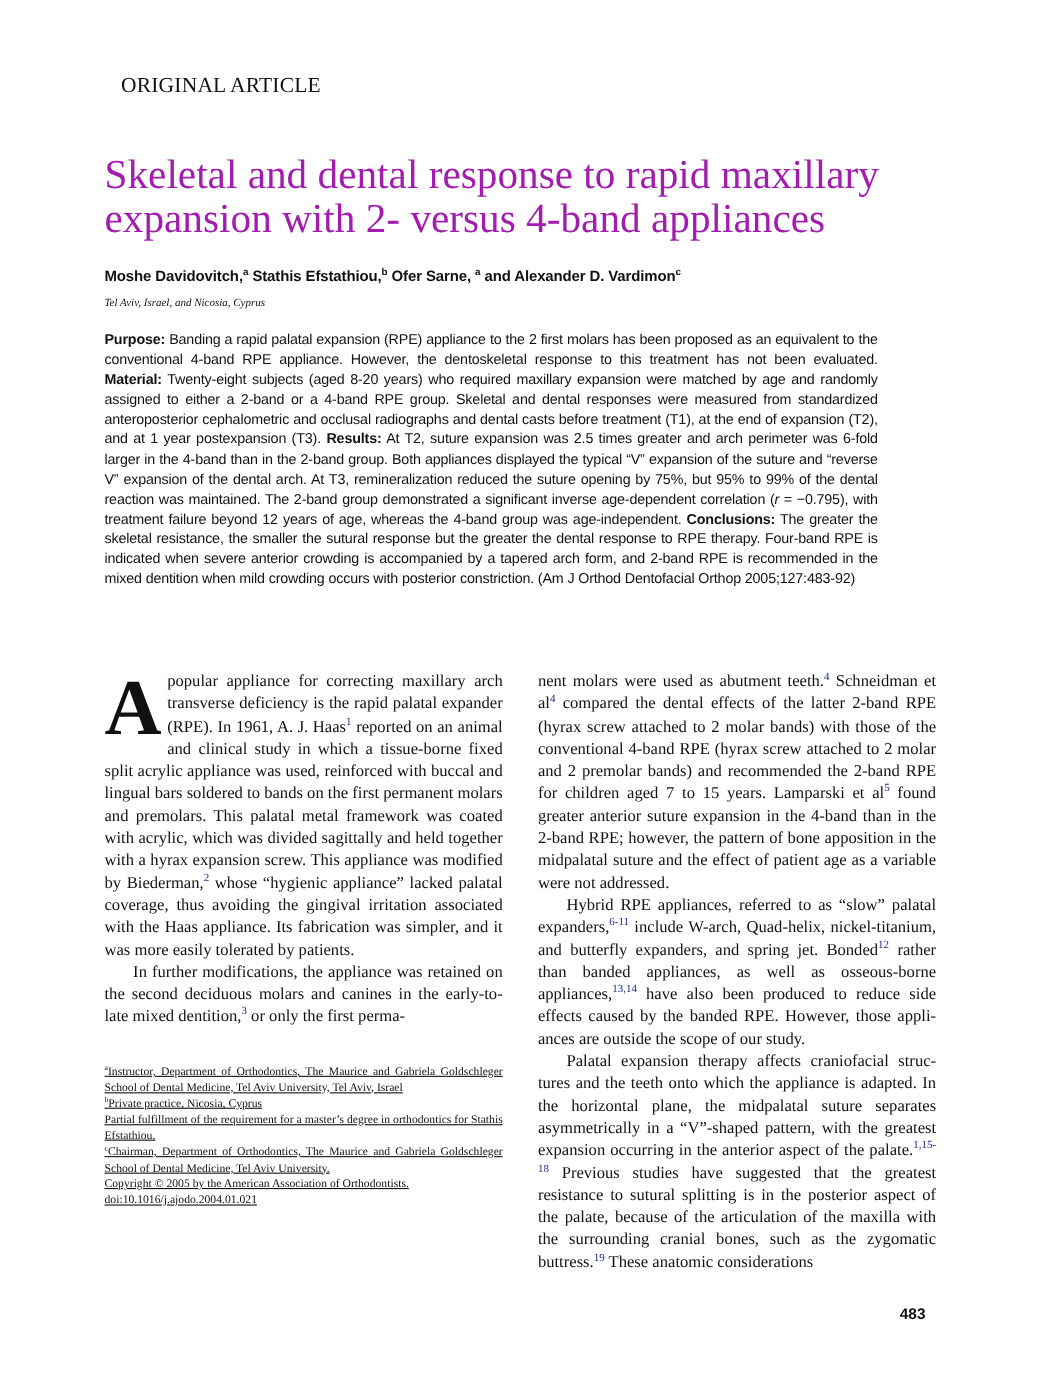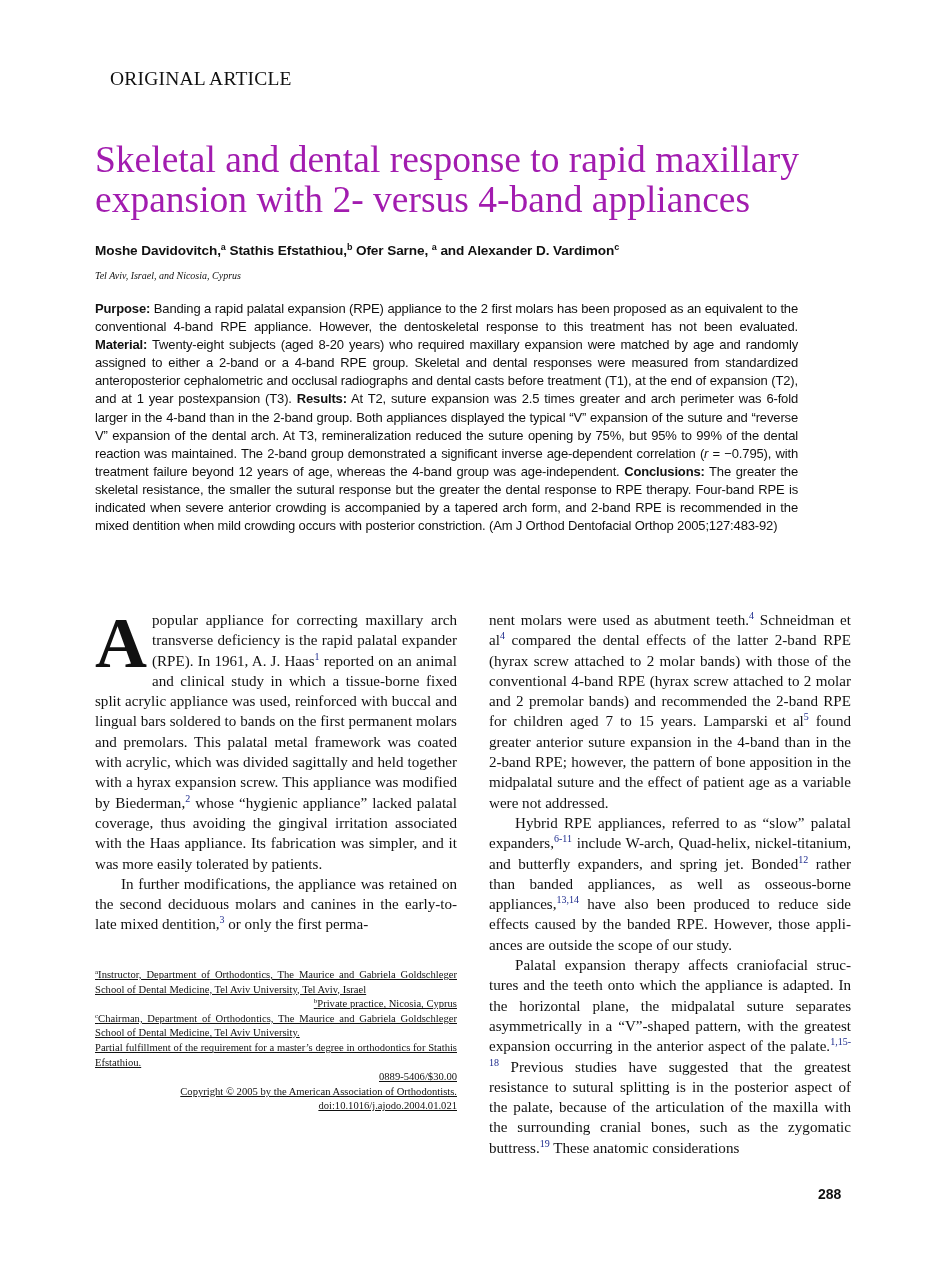--- a/index.html
+++ b/index.html
@@ -20,21 +20,21 @@
   #col-left { left: 95px; top: 610px; width: 362px; }
   #col-right { left: 489px; top: 610px; width: 362px; }
   .col p { margin: 0; }
   .col p.indent { text-indent: 26px; }
   .dropcap { float: left; font-size: 72px; line-height: 58px; font-weight: bold; margin: 4px 5px 0 0; padding: 0; }
   .ref { color: #1c2a8c; font-size: 10px; vertical-align: 6px; line-height: 0; }
 
   #footnotes { position: absolute; left: 95px; top: 968px; width: 362px; font-size: 10.6px; line-height: 14.6px; text-align: justify; text-decoration: underline; }
   #footnotes div { margin: 0; }
   #footnotes .fnl { font-size: 7px; vertical-align: 4px; line-height: 0; }
-  #footnotes .left { text-align: right; }
+  #footnotes .left { text-align: left; }
 
   #page-number { position: absolute; left: 818px; top: 1186px; font-size: 14px; font-weight: bold; }
 </style>
 </head>
 <body>
 
 <div id="section-label" class="serif">ORIGINAL ARTICLE</div>
 
 <h1 id="title" class="serif">Skeletal and dental response to rapid maxillary expansion with 2- versus 4-band appliances</h1>
 
@@ -47,26 +47,25 @@
 <div id="abstract" class="sans"><b>Purpose:</b><span> Banding a rapid palatal expansion (RPE) appliance to the 2 first molars has been proposed as an equivalent to the conventional 4-band RPE appliance. However, the dentoskeletal response to this treatment has not been evaluated. </span><b>Material:</b><span> Twenty-eight subjects (aged 8-20 years) who required maxillary expansion were matched by age and randomly assigned to either a 2-band or a 4-band RPE group. Skeletal and dental responses were measured from standardized anteroposterior cephalometric and occlusal radiographs and dental casts before treatment (T1), at the end of expansion (T2), and at 1 year postexpansion (T3). </span><b>Results:</b><span> At T2, suture expansion was 2.5 times greater and arch perimeter was 6-fold larger in the 4-band than in the 2-band group. Both appliances displayed the typical “V” expansion of the suture and “reverse V” expansion of the dental arch. At T3, remineralization reduced the suture opening by 75%, but 95% to 99% of the dental reaction was maintained. The 2-band group demonstrated a significant inverse age-dependent correlation (</span><i>r</i><span> = −0.795), with treatment failure beyond 12 years of age, whereas the 4-band group was age-independent. </span><b>Conclusions:</b><span> The greater the skeletal resistance, the smaller the sutural response but the greater the dental response to RPE therapy. Four-band RPE is indicated when severe anterior crowding is accompanied by a tapered arch form, and 2-band RPE is recommended in the mixed dentition when mild crowding occurs with posterior constriction. (Am J Orthod Dentofacial Orthop 2005;127:483-92)</span></div>
 
 <div id="col-left" class="col serif">
   <p><span class="dropcap">A</span><span> popular appliance for correcting maxillary arch transverse deficiency is the rapid palatal ex­pander (RPE). In 1961, A. J. Haas</span><sup class="ref">1</sup><span> reported on an animal and clinical study in which a tissue-borne fixed split acrylic appliance was used, reinforced with buccal and lingual bars soldered to bands on the first permanent molars and premolars. This palatal metal framework was coated with acrylic, which was divided sagittally and held together with a hyrax expansion screw. This appliance was modified by Biederman,</span><sup class="ref">2</sup><span> whose “hygienic appliance” lacked palatal coverage, thus avoiding the gingival irritation associated with the Haas appliance. Its fabrication was simpler, and it was more easily tolerated by patients.</span></p>
   <p class="indent"><span>In further modifications, the appliance was retained on the second deciduous molars and canines in the early-to-late mixed dentition,</span><sup class="ref">3</sup><span> or only the first perma-</span></p>
 </div>
 
 <div id="footnotes" class="serif">
   <div><span class="fnl">a</span><span>Instructor, Department of Orthodontics, The Maurice and Gabriela Gold­schleger School of Dental Medicine, Tel Aviv University, Tel Aviv, Israel</span></div>
   <div class="left"><span class="fnl">b</span><span>Private practice, Nicosia, Cyprus</span></div>
+  <div>Partial fulfillment of the requirement for a master’s degree in orthodontics for Stathis Efstathiou.</div>
   <div><span class="fnl">c</span><span>Chairman, Department of Orthodontics, The Maurice and Gabriela Gold­schleger School of Dental Medicine, Tel Aviv University.</span></div>
-  <div>Partial fulfillment of the requirement for a master’s degree in orthodontics for Stathis Efstathiou.</div>
-  <div class="left">0889-5406/$30.00</div>
   <div class="left">Copyright © 2005 by the American Association of Orthodontists.</div>
   <div class="left">doi:10.1016/j.ajodo.2004.01.021</div>
 </div>
 
 <div id="col-right" class="col serif">
   <p><span>nent molars were used as abutment teeth.</span><sup class="ref">4</sup><span> Schneidman et al</span><sup class="ref">4</sup><span> compared the dental effects of the latter 2-band RPE (hyrax screw attached to 2 molar bands) with those of the conventional 4-band RPE (hyrax screw attached to 2 molar and 2 premolar bands) and recom­mended the 2-band RPE for children aged 7 to 15 years. Lamparski et al</span><sup class="ref">5</sup><span> found greater anterior suture expan­sion in the 4-band than in the 2-band RPE; however, the pattern of bone apposition in the midpalatal suture and the effect of patient age as a variable were not ad­dressed.</span></p>
   <p class="indent"><span>Hybrid RPE appliances, referred to as “slow” palatal expanders,</span><sup class="ref">6-11</sup><span> include W-arch, Quad-helix, nickel-tita­nium, and butterfly expanders, and spring jet. Bonded</span><sup class="ref">12</sup><span> rather than banded appliances, as well as osseous-borne appliances,</span><sup class="ref">13,14</sup><span> have also been produced to reduce side effects caused by the banded RPE. However, those appli­ances are outside the scope of our study.</span></p>
   <p class="indent"><span>Palatal expansion therapy affects craniofacial struc­tures and the teeth onto which the appliance is adapted. In the horizontal plane, the midpalatal suture separates asymmetrically in a “V”-shaped pattern, with the great­est expansion occurring in the anterior aspect of the palate.</span><sup class="ref">1,15-18</sup><span> Previous studies have suggested that the greatest resistance to sutural splitting is in the posterior aspect of the palate, because of the articulation of the maxilla with the surrounding cranial bones, such as the zygomatic buttress.</span><sup class="ref">19</sup><span> These anatomic considerations</span></p>
 </div>
 
-<div id="page-number" class="sans">288</div>
+<div id="page-number" class="sans">483</div>
 
 </body></html>

